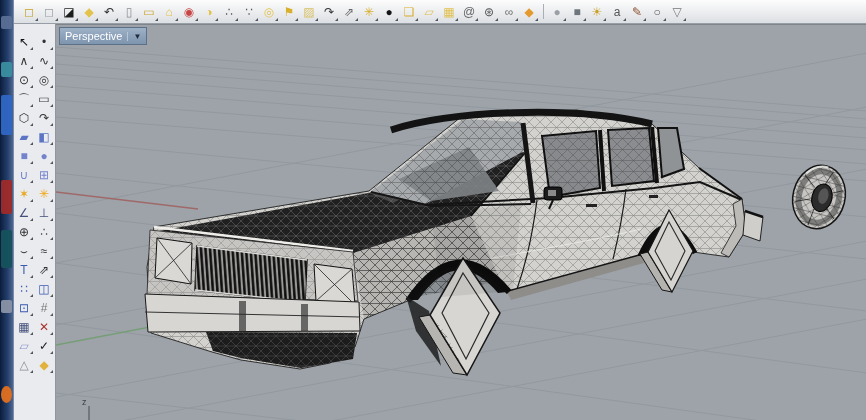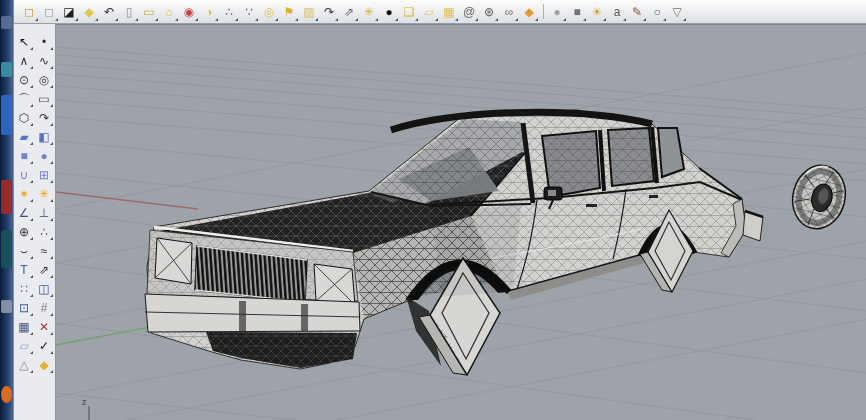--- a/index.html
+++ b/index.html
@@ -303,20 +303,24 @@
         <div class="sb-btn" data-name="cone-icon">
           <span class="sb-glyph" data-name="sidebar-tool-icon" style="color: rgb(138, 143, 148);">△</span>
         </div>
         <div class="sb-btn" data-name="gold-surface-icon">
           <span class="sb-glyph" data-name="sidebar-tool-icon" style="color: rgb(226, 178, 60);">◆</span>
         </div>
       </div>
 
     <div id="viewport" data-name="perspective-viewport">
 
+      <div class="vp-tab" data-name="viewport-title-tab">
+        <span data-name="viewport-title">Perspective</span>
+        <span class="vp-caret" data-name="viewport-dropdown-caret">▼</span>
+      </div>
 
       <svg width="811" height="396" viewBox="55 24 811 396" data-name="viewport-canvas">
         <defs>
           <pattern id="tri" width="11" height="11" patternUnits="userSpaceOnUse">
             <path d="M0,11 L11,0 M0,0 L11,11 M0,5.5 H11" stroke="#141414" stroke-width="0.55" fill="none"></path>
           </pattern>
           <pattern id="triLight" width="10" height="10" patternUnits="userSpaceOnUse">
             <path d="M0,10 L10,0 M0,0 L10,10 M0,5 H10" stroke="#6f6f6f" stroke-width="0.6" fill="none"></path>
           </pattern>
           <pattern id="grillePat" width="4.5" height="8" patternUnits="userSpaceOnUse" patternTransform="rotate(-4)">

